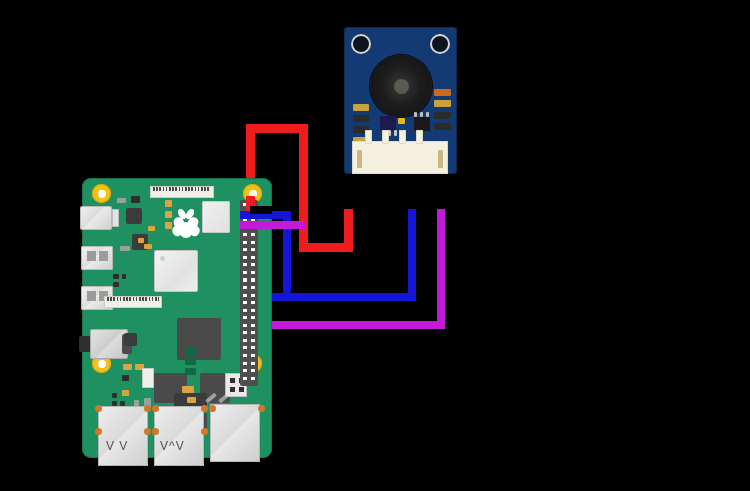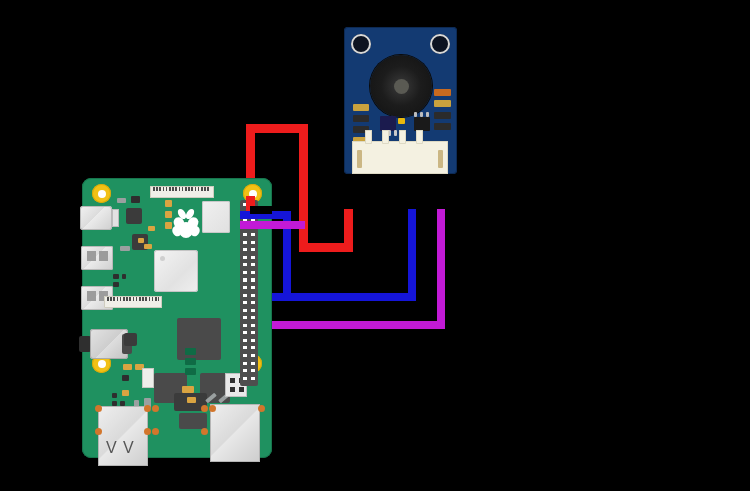--- a/index.html
+++ b/index.html
@@ -103,21 +103,21 @@
 
   
   .usb-block {
     background: linear-gradient(135deg,#efefef 0%,#dadada 48%,#e8e8e8 50%,#cdcdcd 100%);
     box-shadow: inset 0 0 0 1px #b5b5b5;
   }
   .usb-glyph {
     position:absolute;
     color:#555;
     font-family:"Liberation Sans", sans-serif;
-    font-size:16px;
+    font-size:12px;
     line-height:1;
     letter-spacing:1px;
   }
 
   
   #mlx-board {
     left: 344px; top: 27px;
     width: 113px; height: 147px;
     background:#133a72;
     border-radius: 4px;
@@ -364,20 +364,23 @@
     <div class="abs" id="gpio-header" style="left:158px; top:22px; width:18px; height:186px;">
       <div class="gpio-col" style="left:3px;"></div>
       <div class="gpio-col" style="right:3px;"></div>
     </div>
 
     <div class="abs" style="left:168px; top:28px; width:20px; height:8px; background:#000000;"></div>
 
     <div class="abs usb-block" style="left:16px; bottom:-8px; width:50px; height:60px;">
       <span class="usb-glyph" style="left:8px; top:34px;">V V</span>
     </div>
+    <div class="abs usb-block" style="left:72px; bottom:-8px; width:50px; height:60px;">
+      <span class="usb-glyph" style="left:6px; top:34px;">V^V</span>
+    </div>
     <div class="abs usb-block" style="left:128px; bottom:-4px; width:50px; height:58px;"></div>
 
     <div class="abs pad-orange" style="left:13px;  top:227px; width:7px; height:7px;"></div>
     <div class="abs pad-orange" style="left:62px;  top:227px; width:7px; height:7px;"></div>
     <div class="abs pad-orange" style="left:70px;  top:227px; width:7px; height:7px;"></div>
     <div class="abs pad-orange" style="left:119px; top:227px; width:7px; height:7px;"></div>
     <div class="abs pad-orange" style="left:127px; top:227px; width:7px; height:7px;"></div>
     <div class="abs pad-orange" style="left:176px; top:227px; width:7px; height:7px;"></div>
     <div class="abs pad-orange" style="left:13px;  top:250px; width:7px; height:7px;"></div>
     <div class="abs pad-orange" style="left:62px;  top:250px; width:7px; height:7px;"></div>

